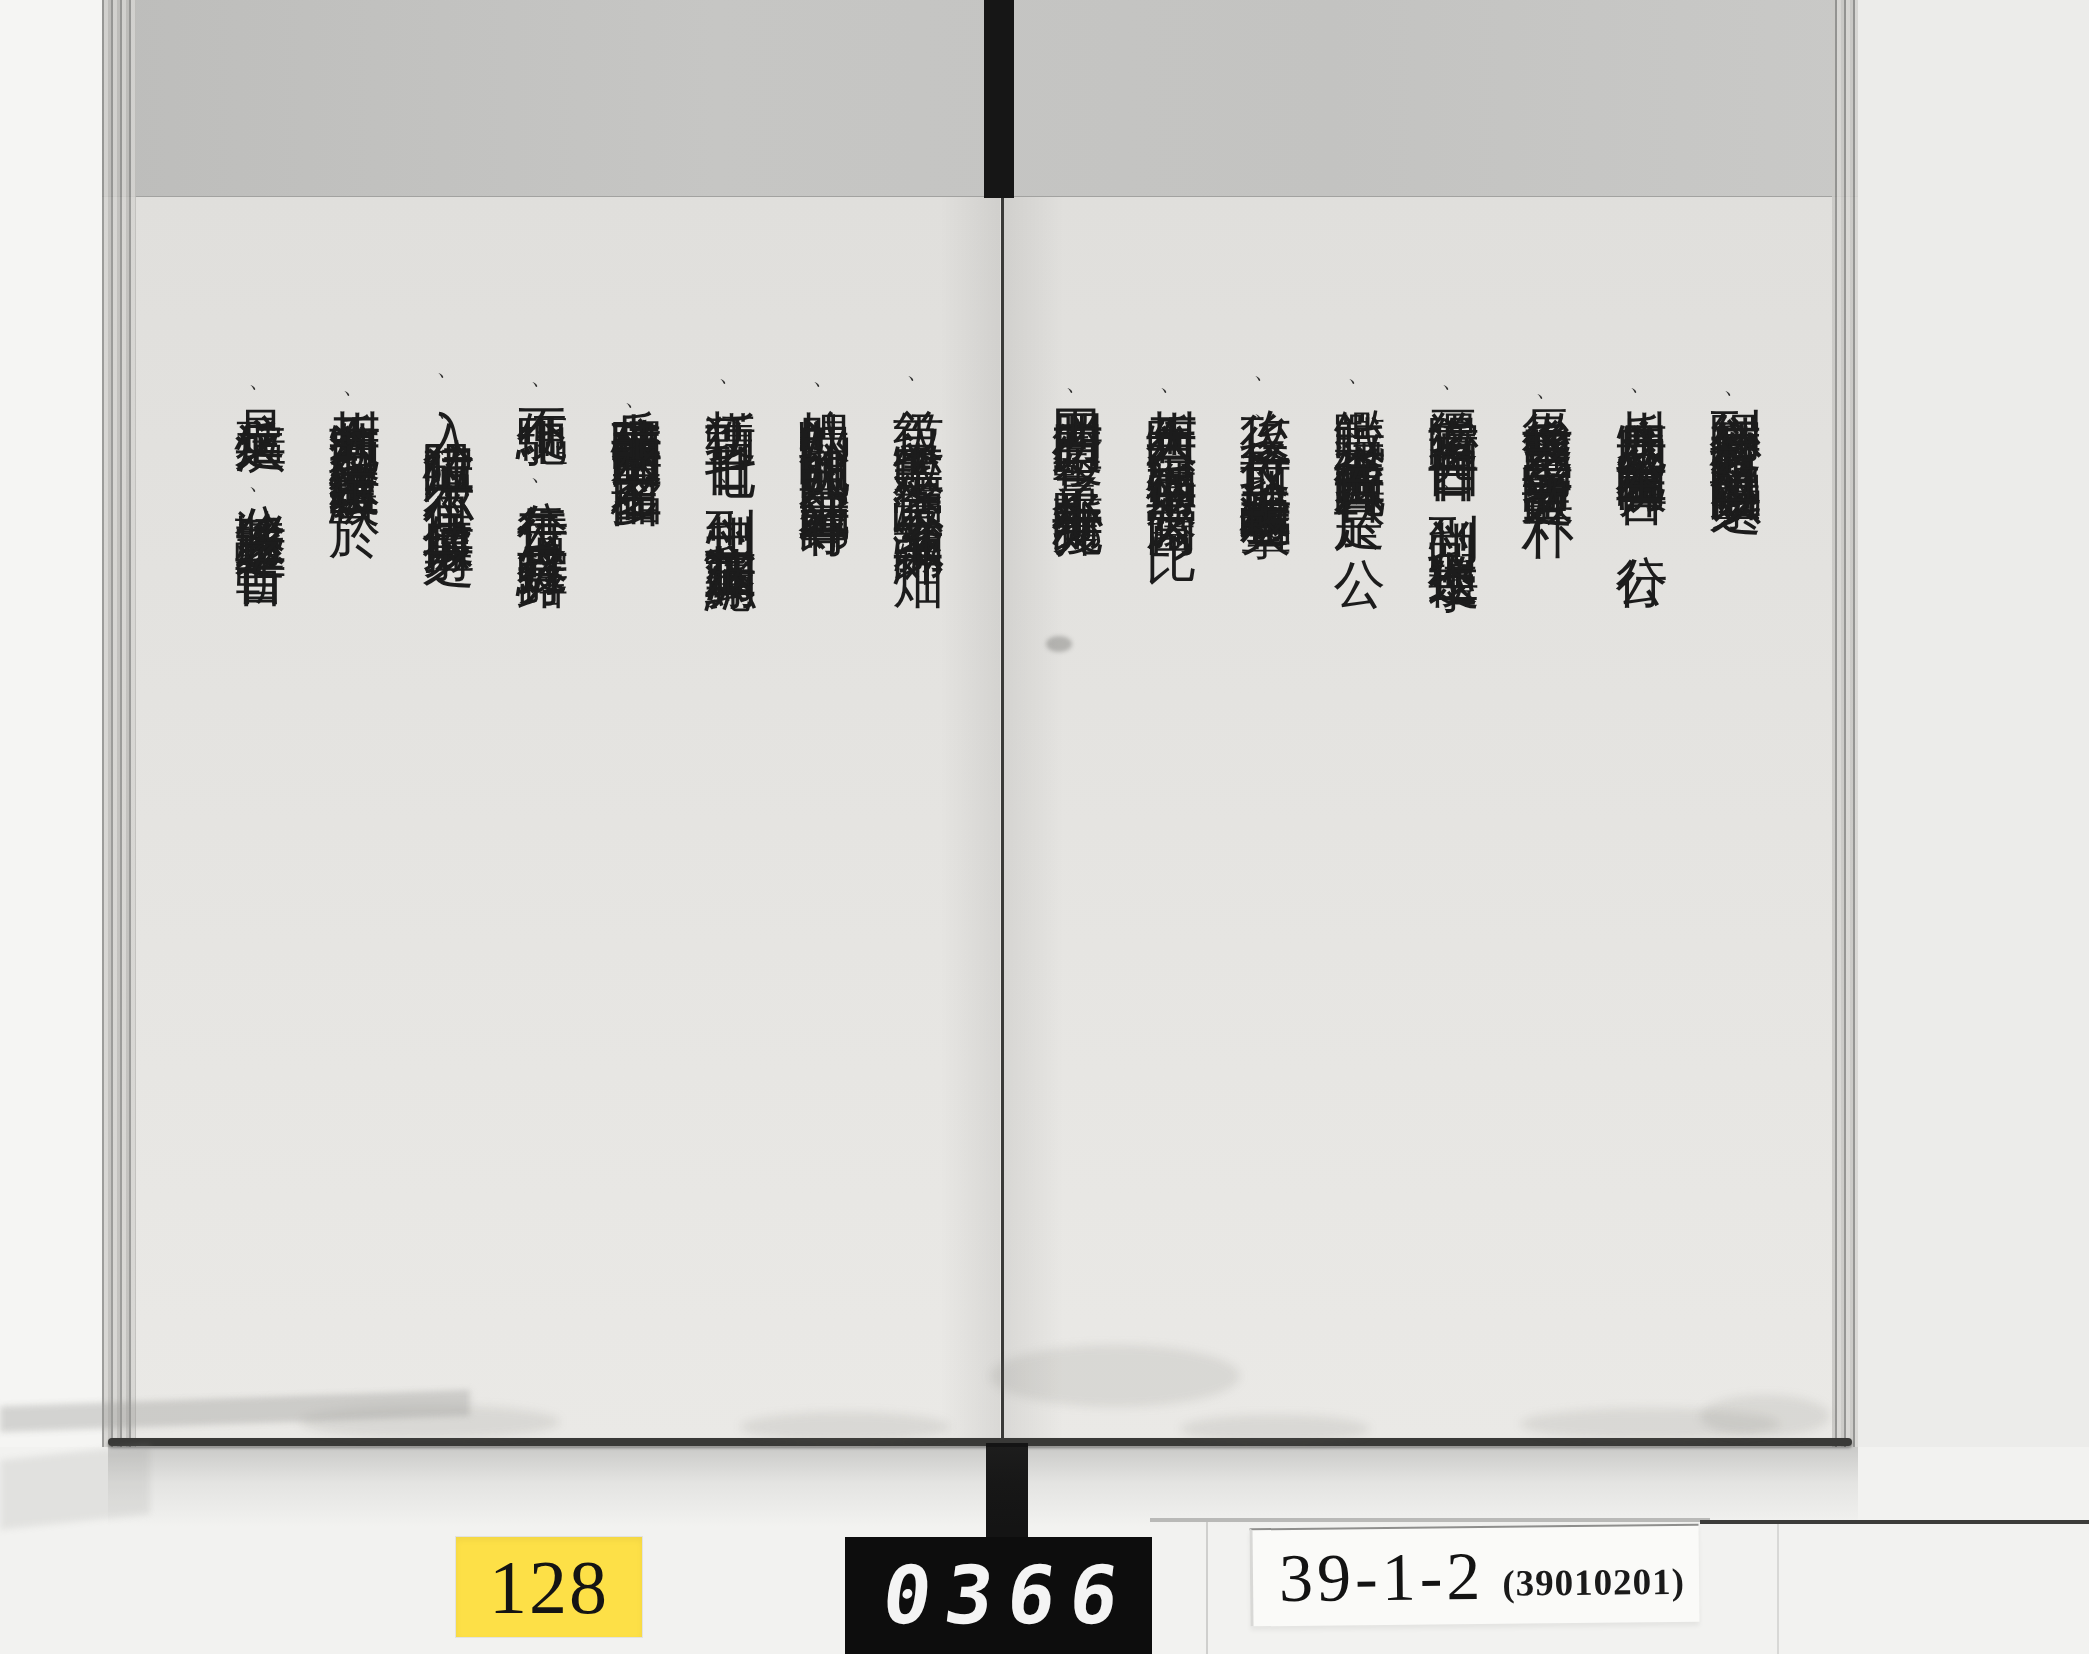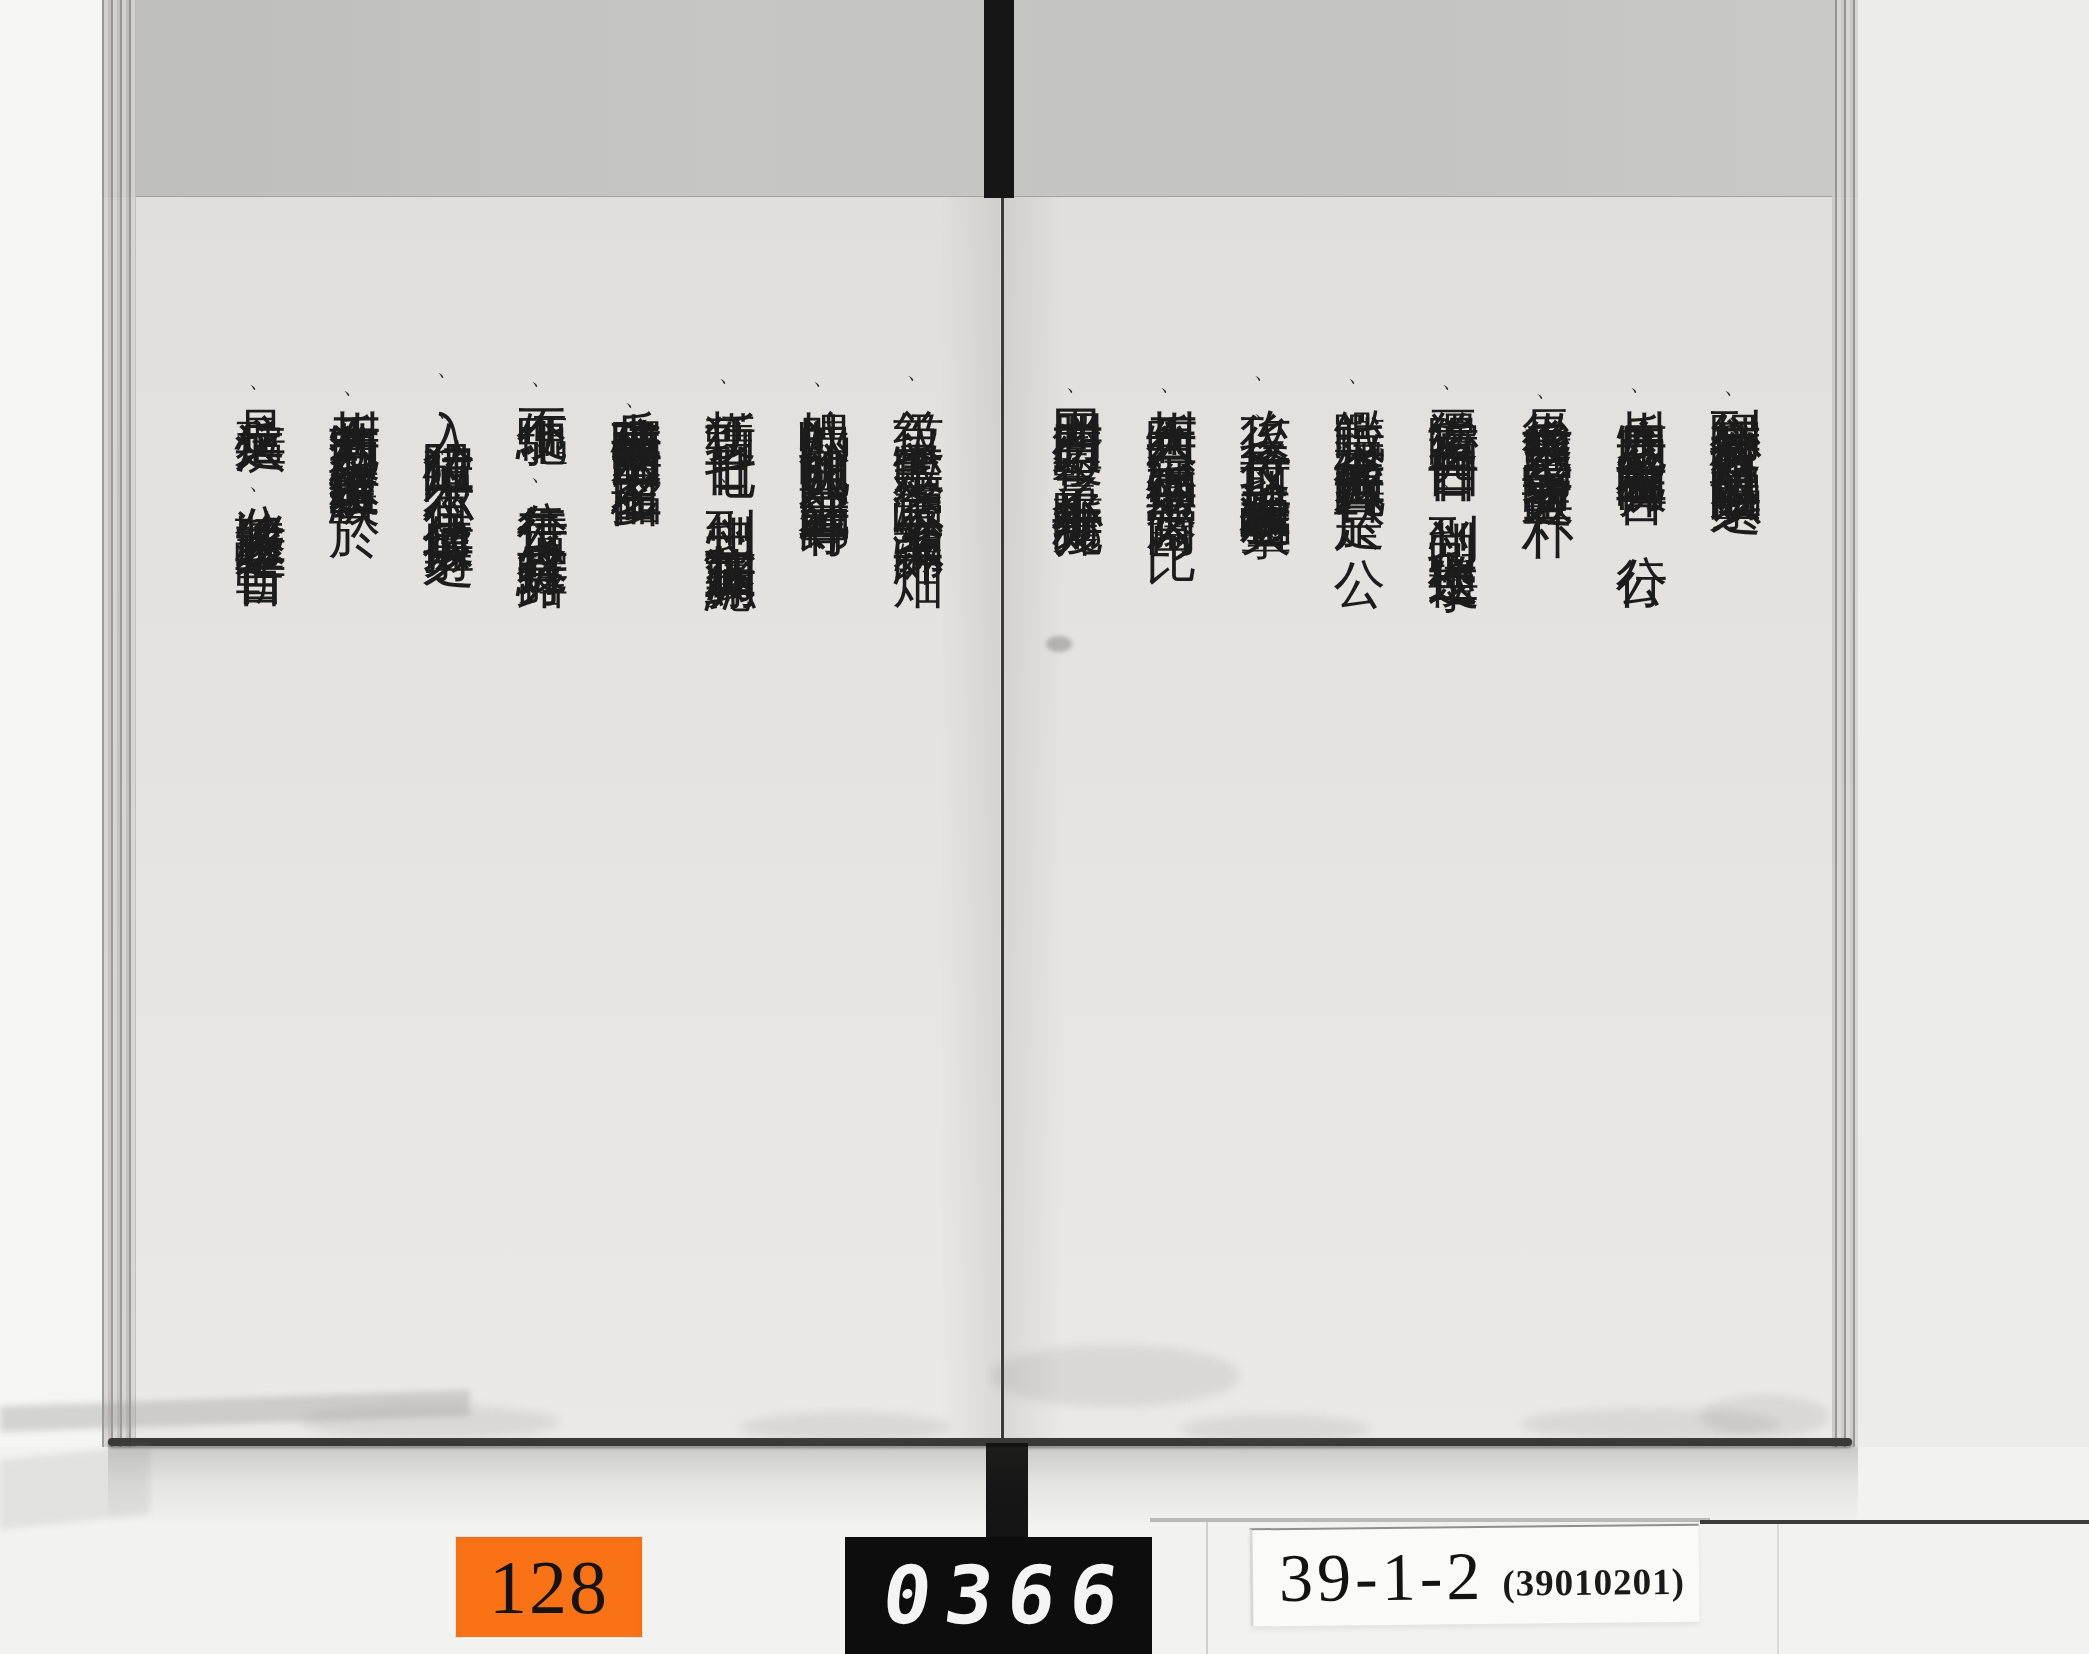--- a/index.html
+++ b/index.html
@@ -59,21 +59,21 @@
   .col .gap{opacity:0;}
 
   
   .streak{position:absolute;background:rgba(150,150,146,.35);filter:blur(3px);}
   .slit-line-light{position:absolute;left:1150px;top:1518px;width:560px;height:4px;background:#b9b9b7;}
   .slit-line-dark{position:absolute;left:1700px;top:1520px;width:389px;height:4px;background:#3c3c3a;}
   .board-edge-v1{position:absolute;left:1206px;top:1522px;width:2px;height:132px;background:#cfcfcd;}
   .board-edge-v2{position:absolute;left:1777px;top:1524px;width:2px;height:130px;background:#d8d8d6;}
 
   .page-card{position:absolute;left:455px;top:1536px;width:186px;height:100px;
-    background:#f97316;border:1px solid #e2e2e0;box-shadow:inset 0 3px 6px rgba(0,0,0,.05);
+    background:#fde047;border:1px solid #e2e2e0;box-shadow:inset 0 3px 6px rgba(0,0,0,.05);
     display:flex;align-items:center;justify-content:center;}
   .page-card .num{font-size:76px;color:#141414;letter-spacing:2px;}
 
   .counter-box{position:absolute;left:845px;top:1537px;width:307px;height:117px;background:#0d0d0d;
     display:flex;align-items:center;}
   .counter-digits{
     margin-left:38px;
     font-family:"DejaVu Sans Mono",monospace;font-weight:bold;
     font-size:80px;color:#f4f4f4;letter-spacing:14px;
     transform:skewX(-7deg);line-height:1;}

